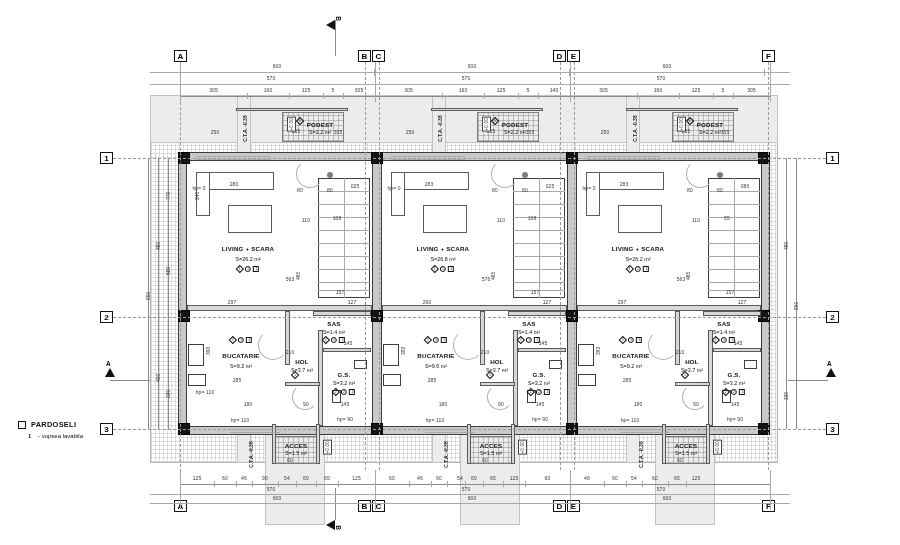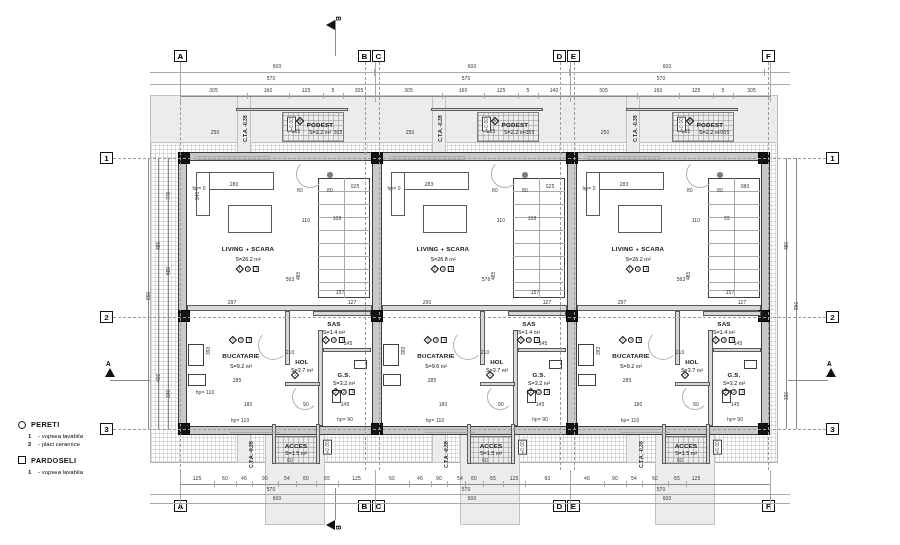--- a/index.html
+++ b/index.html
@@ -723,34 +723,20 @@
   </div>
   <div class="secflag" style="left:826px;top:368px;">
     <div class="tri-u" style="position:absolute;left:0;top:0;"></div>
     <div class="h" style="left:-38px;top:12px;width:40px;"></div>
     <div class="seclab" style="left:1px;top:-8px;">A</div>
   </div>
 
   <div id="legend">
       <div class="lg-block">
         <div class="lg-head">
-          <div class="sym-c"></div>
-          <div class="lg-title">PERETI</div>
-        </div>
-        <div class="lg-row">
-          <div class="lg-num">1</div>
-          <div>- vopsea lavabila</div>
-        </div>
-        <div class="lg-row">
-          <div class="lg-num">2</div>
-          <div>- placi ceramice</div>
-        </div>
-      </div>
-      <div class="lg-block">
-        <div class="lg-head">
           <div class="sym-s"></div>
           <div class="lg-title">PARDOSELI</div>
         </div>
         <div class="lg-row">
           <div class="lg-num">1</div>
           <div>- vopsea lavabila</div>
         </div>
       </div>
     </div>
 

